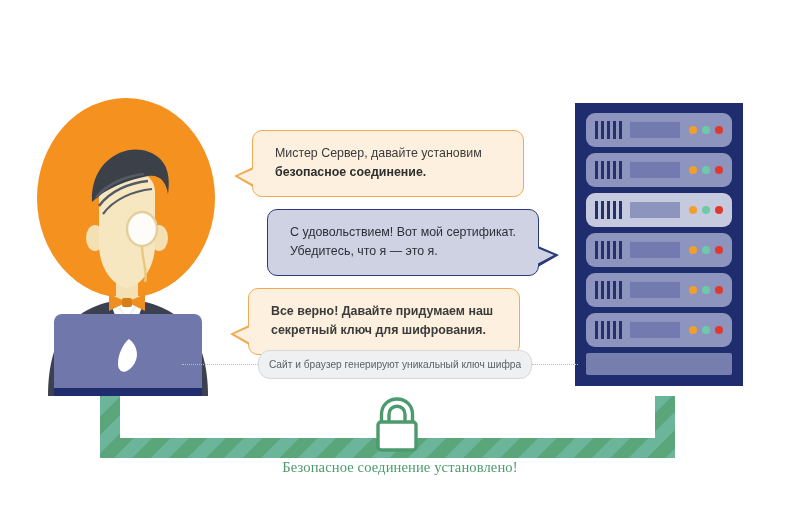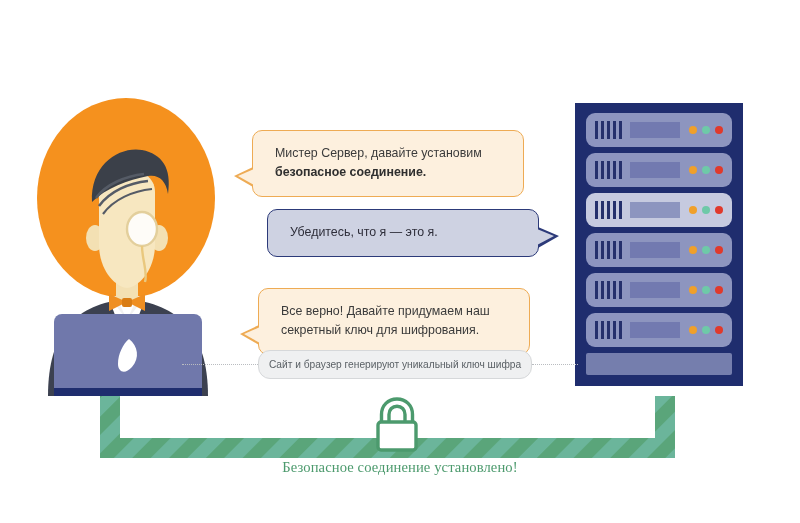--- a/index.html
+++ b/index.html
@@ -78,21 +78,21 @@
   }
   .tail-right-in {
     right: -16px; bottom: 11px;
     border-top: 7px solid transparent;
     border-bottom: 9px solid transparent;
     border-left: 17px solid #ced2e2;
   }
 
   #bubble1 { left: 252px; top: 110px; width: 272px; }
   #bubble2 { left: 267px; top: 189px; width: 272px; }
-  #bubble3 { left: 258px; top: 268px; width: 272px; }
+  #bubble3 { left: 248px; top: 268px; width: 272px; font-weight: bold; }
 
   
   .keybox {
     position: absolute; left: 258px; top: 350px; width: 274px; height: 29px;
     background: #eff0f1; border: 1px solid #d6d8da; border-radius: 12px;
     display: flex; align-items: center; justify-content: center;
     font-size: 10.2px; color: #5b6166;
   }
   .dots {
     position: absolute; top: 364px; height: 0;
@@ -283,20 +283,21 @@
   <div class="bubble cream" id="bubble1">
     <span class="tail tail-left-out"></span>
     <span class="tail tail-left-in"></span>
     <div>Мистер Сервер, давайте установим</div>
     <div><b>безопасное соединение.</b></div>
   </div>
 
   <div class="bubble gray" id="bubble2">
     <span class="tail tail-right-out"></span>
     <span class="tail tail-right-in"></span>
+    <div>С удовольствием! Вот мой сертификат.</div>
     <div>Убедитесь, что я — это я.</div>
   </div>
 
   <div class="bubble cream" id="bubble3">
     <span class="tail tail-left-out"></span>
     <span class="tail tail-left-in"></span>
     <div>Все верно! Давайте придумаем наш</div>
     <div>секретный ключ для шифрования.</div>
   </div>
 

